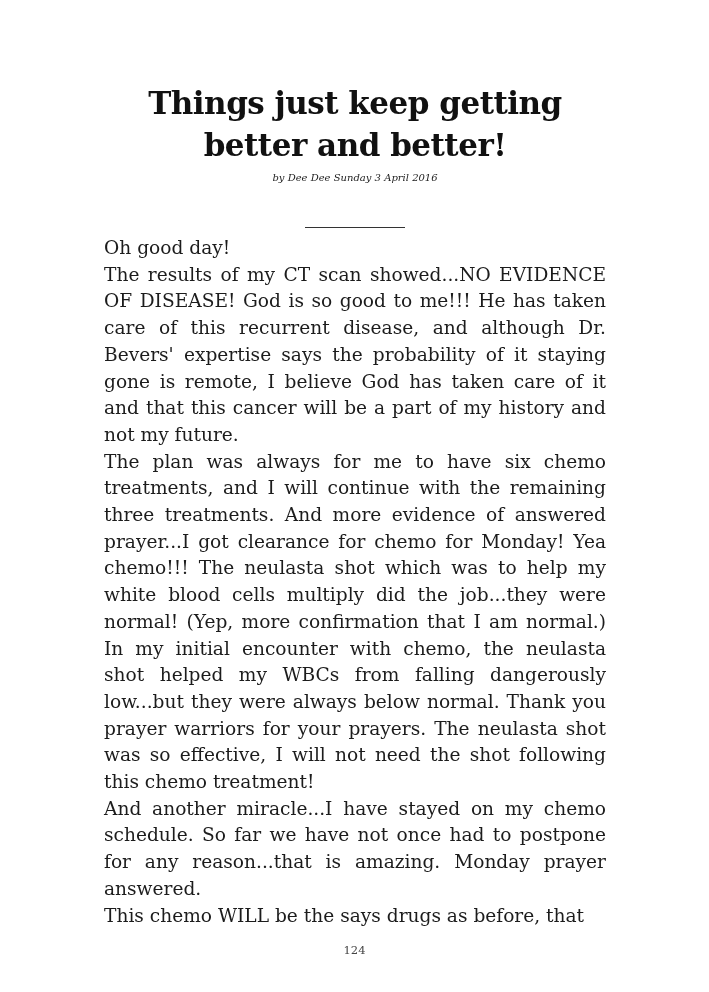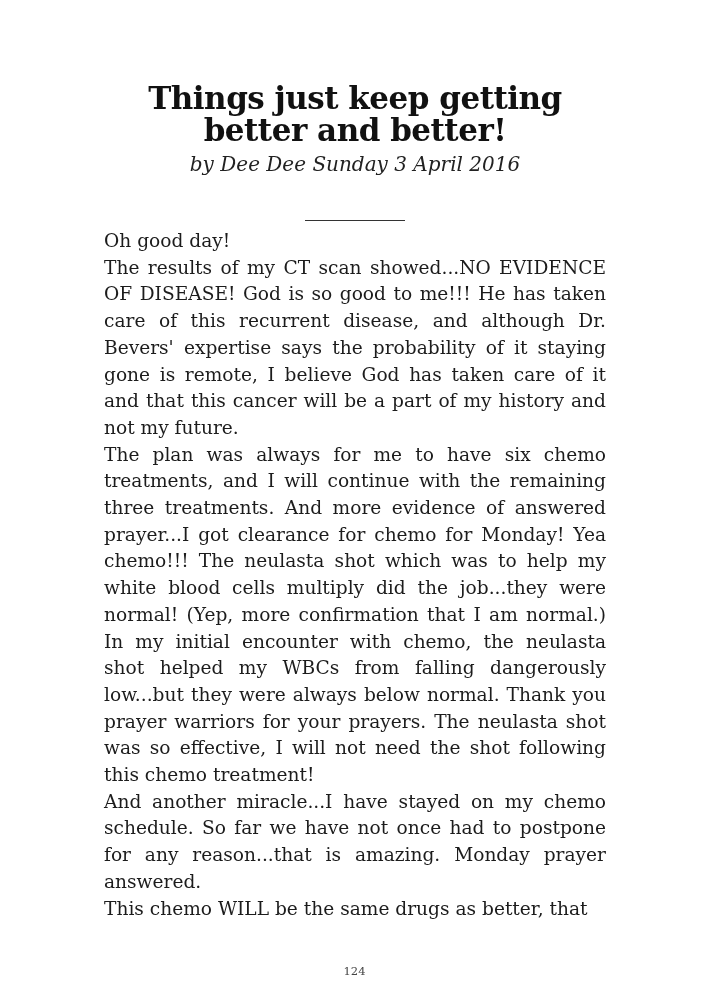--- a/index.html
+++ b/index.html
@@ -20,29 +20,29 @@
     left: 104px;
     top: 0;
     width: 502px;
   }
   .title {
     margin-top: 82px;
     text-align: center;
     font-family: "DejaVu Serif", serif;
     font-weight: bold;
     font-size: 31px;
-    line-height: 32px;
+    line-height: 42px;
     letter-spacing: -0.5px;
     color: #111111;
   }
   .byline {
     margin-top: 6px;
     text-align: center;
     font-style: italic;
-    font-size: 20px;
+    font-size: 10px;
     color: #222222;
   }
   .divider-wrap {
     margin-top: 34px;
     text-align: center;
     height: 10px;
   }
   .divider {
     display: inline-block;
     width: 100px;
@@ -60,21 +60,20 @@
     margin: 0;
   }
   .page-number {
     position: absolute;
     left: 0;
     right: 0;
     top: 943px;
     text-align: center;
     font-size: 11.5px;
     color: #444444;
-    margin-top: 21px;
   }
 </style>
 </head>
 <body>
 
 <div class="page">
   <div class="content">
 
     <h1 class="title">Things just keep getting better and better!</h1>
 
@@ -82,19 +81,19 @@
 
     <div class="divider-wrap">
       <span class="divider"></span>
     </div>
 
     <div class="body-text">
       <p>Oh good day!</p>
       <p>The results of my CT scan showed...NO EVIDENCE OF DISEASE! God is so good to me!!! He has taken care of this recurrent disease, and although Dr. Bevers' expertise says the probability of it staying gone is remote, I believe God has taken care of it and that this cancer will be a part of my history and not my future.</p>
       <p>The plan was always for me to have six chemo treatments, and I will continue with the remaining three treatments. And more evidence of answered prayer...I got clearance for chemo for Monday! Yea chemo!!! The neulasta shot which was to help my white blood cells multiply did the job...they were normal! (Yep, more confirmation that I am normal.) In my initial encounter with chemo, the neulasta shot helped my WBCs from falling dangerously low...but they were always below normal. Thank you prayer warriors for your prayers. The neulasta shot was so effective, I will not need the shot following this chemo treatment!</p>
       <p>And another miracle...I have stayed on my chemo schedule. So far we have not once had to postpone for any reason...that is amazing. Monday prayer answered.</p>
-      <p>This chemo WILL be the same drugs as better, that</p>
+      <p>This chemo WILL be the says drugs as before, that</p>
     </div>
 
   </div>
 
   <div class="page-number">124</div>
 </div>
 
 </body></html>

